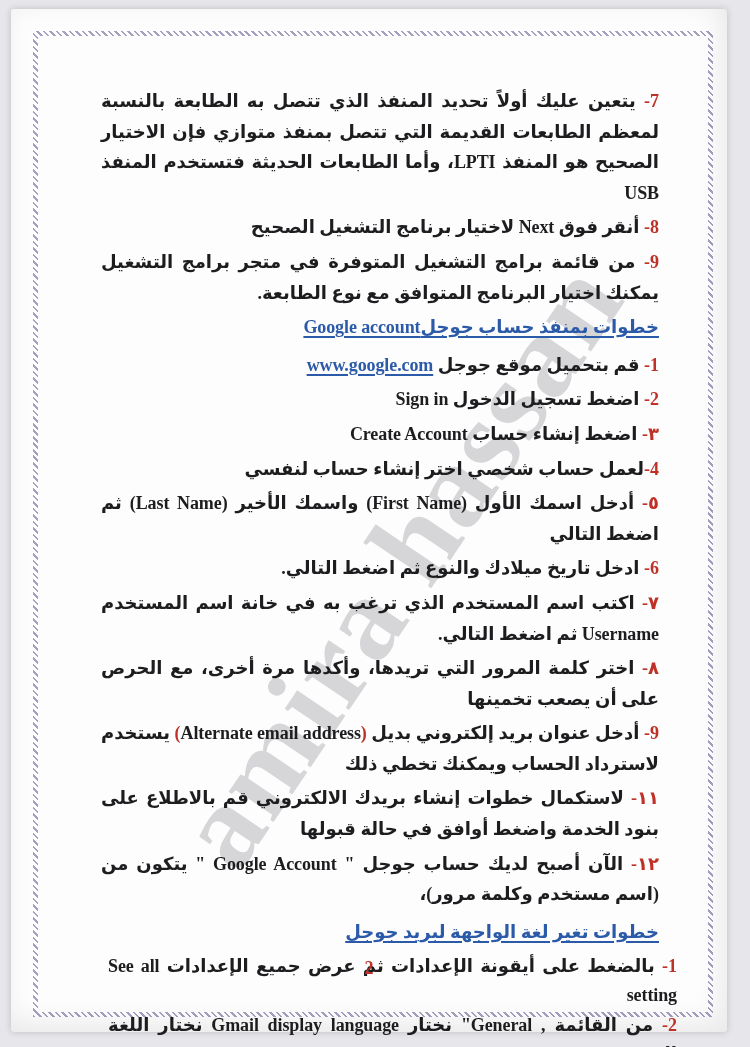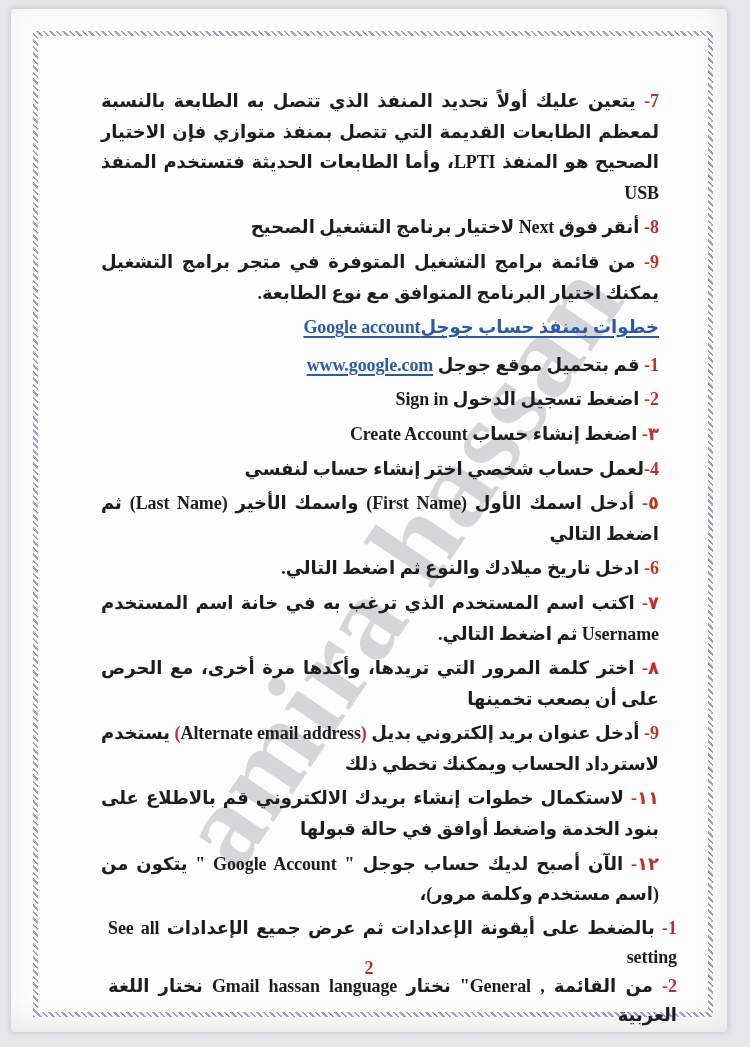--- a/index.html
+++ b/index.html
@@ -70,17 +70,18 @@
       <p class="item"><span class="run num">2- </span><span class="run ">اضغط تسجيل الدخول </span><span class="run en">Sign in</span></p>
       <p class="item"><span class="run num">٣- </span><span class="run ">اضغط إنشاء حساب </span><span class="run en">Create Account</span></p>
       <p class="item"><span class="run num">4-</span><span class="run ">لعمل حساب شخصي اختر إنشاء حساب لنفسي</span></p>
       <p class="item"><span class="run num">٥- </span><span class="run ">أدخل اسمك الأول (</span><span class="run en">First Name</span><span class="run ">) واسمك الأخير (</span><span class="run en">Last Name</span><span class="run ">) ثم اضغط التالي</span></p>
       <p class="item"><span class="run num">6- </span><span class="run ">ادخل تاريخ ميلادك والنوع ثم اضغط التالي.</span></p>
       <p class="item"><span class="run num">٧- </span><span class="run ">اكتب اسم المستخدم الذي ترغب به في خانة اسم المستخدم </span><span class="run en">Username</span><span class="run "> ثم اضغط التالي.</span></p>
       <p class="item"><span class="run num">٨- </span><span class="run ">اختر كلمة المرور التي تريدها، وأكدها مرة أخرى، مع الحرص على أن يصعب تخمينها</span></p>
       <p class="item"><span class="run num">9- </span><span class="run ">أدخل عنوان بريد إلكتروني بديل </span><span class="run redp">(</span><span class="run en">Alternate email address</span><span class="run redp">)</span><span class="run "> يستخدم لاسترداد الحساب ويمكنك تخطي ذلك</span></p>
       <p class="item"><span class="run num">١١- </span><span class="run ">لاستكمال خطوات إنشاء بريدك الالكتروني قم بالاطلاع على بنود الخدمة واضغط أوافق في حالة قبولها</span></p>
       <p class="item"><span class="run num">١٢- </span><span class="run ">الآن أصبح لديك حساب جوجل " </span><span class="run en">Google Account</span><span class="run "> " يتكون من (اسم مستخدم وكلمة مرور)،</span></p>
+      <p class="heading compact-h"><span class="run link">خطوات تغير لغة الواجهة لبريد جوجل</span></p>
       <p class="item compact"><span class="run num">1- </span><span class="run ">بالضغط على أيقونة الإعدادات ثم عرض جميع الإعدادات </span><span class="run en">See all setting</span></p>
-      <p class="item compact"><span class="run num">2- </span><span class="run ">من القائمة , </span><span class="run en">General</span><span class="run ">" نختار </span><span class="run en">Gmail hassan language</span><span class="run "> نختار اللغة العربية</span></p>
+      <p class="item compact"><span class="run num">2- </span><span class="run ">من القائمة , </span><span class="run en">General</span><span class="run ">" نختار </span><span class="run en">Gmail display language</span><span class="run "> نختار اللغة العربية</span></p>
     </div>
   <div class="page-number">2</div>
 </div>
 
 </body></html>

